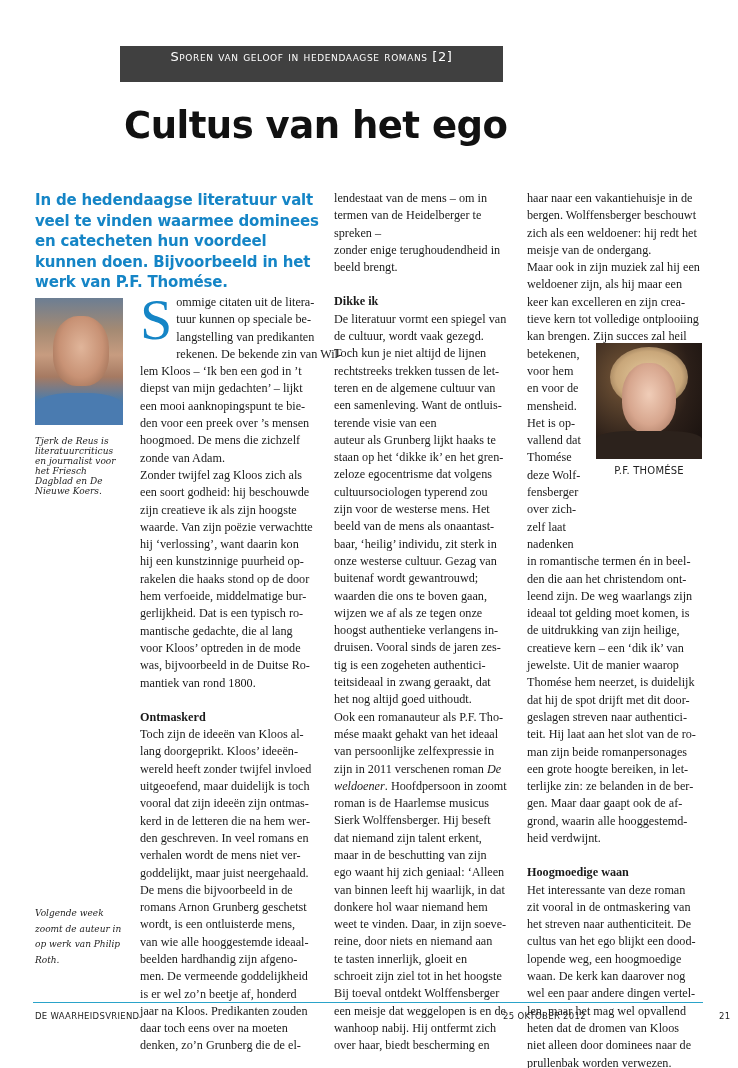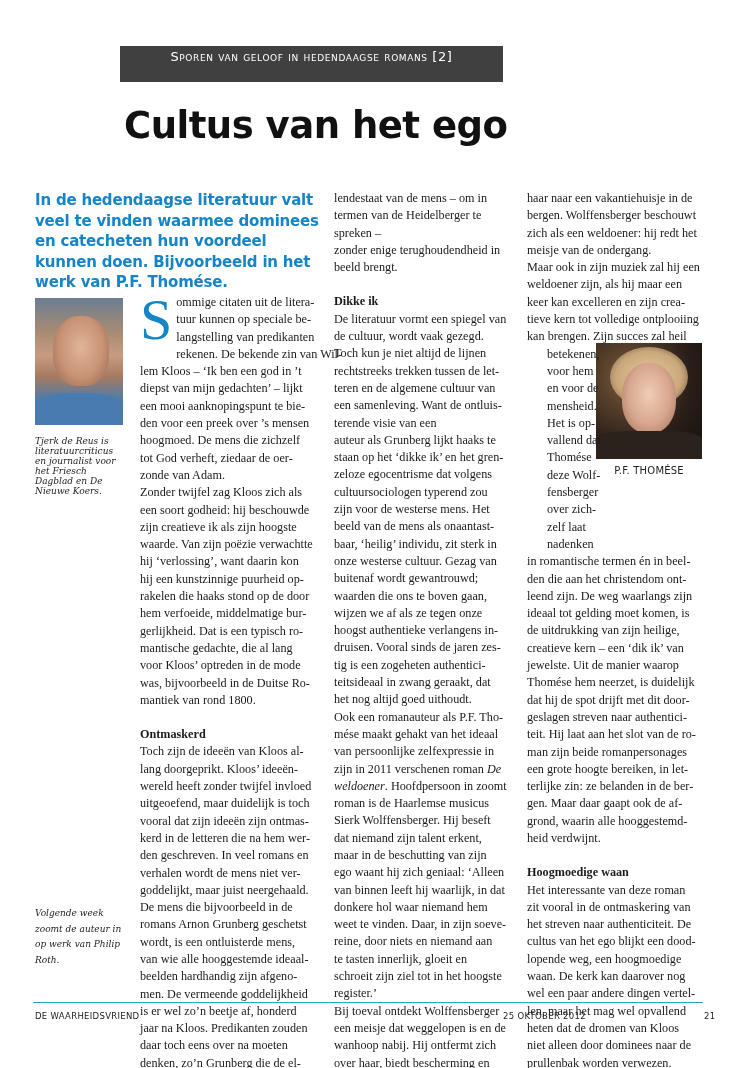--- a/index.html
+++ b/index.html
@@ -57,21 +57,21 @@
     .dropcap {
       float: left; font-family: "Liberation Serif", serif; font-size: 58px; line-height: 48px;
       color: #1585c6; margin: 2px 4px 0 0; height: 50px;
     }
     .footer-rule { position: absolute; left: 33px; top: 1002px; width: 670px; height: 1px; background: #2aa3c9; }
     .footer {
       position: absolute; top: 1011px; font-family: "DejaVu Sans", sans-serif; font-size: 8.5px; color: #222; letter-spacing: 0.3px;
     }
     .footer-left { left: 35px; }
     .footer-date { left: 503px; }
-    .footer-page { left: 704px; }
+    .footer-page { left: 719px; }
     em { font-style: italic; }
   </style>
 </head>
 <body>
 
 <div class="banner">Sporen van geloof in hedendaagse romans [2]</div>
 <h1 class="title">Cultus van het ego</h1>
 <div class="lede">In de hedendaagse literatuur valt veel te vinden waarmee dominees en catecheten hun voordeel kunnen doen. Bijvoorbeeld in het werk van P.F. Thomése.</div>
 
 <div class="photo photo-reus">
@@ -93,21 +93,20 @@
   <div id="c1-intro">
       <span class="line">ommige citaten uit de litera-</span>
       <span class="line">tuur kunnen op speciale be-</span>
       <span class="line">langstelling van predikanten</span>
       <span class="line">rekenen. De bekende zin van Wil-</span>
       <span class="line">lem Kloos – ‘Ik ben een god in ’t</span>
       <span class="line">diepst van mijn gedachten’ – lijkt</span>
       <span class="line">een mooi aanknopingspunt te bie-</span>
       <span class="line">den voor een preek over ’s mensen</span>
       <span class="line">hoogmoed. De mens die zichzelf</span>
-      <span class="line">tot God verheft, ziedaar de oer-</span>
       <span class="line">zonde van Adam.</span>
       <span class="line">Zonder twijfel zag Kloos zich als</span>
       <span class="line">een soort godheid: hij beschouwde</span>
       <span class="line">zijn creatieve ik als zijn hoogste</span>
       <span class="line">waarde. Van zijn poëzie verwachtte</span>
       <span class="line">hij ‘verlossing’, want daarin kon</span>
       <span class="line">hij een kunstzinnige puurheid op-</span>
       <span class="line">rakelen die haaks stond op de door</span>
       <span class="line">hem verfoeide, middelmatige bur-</span>
       <span class="line">gerlijkheid. Dat is een typisch ro-</span>
@@ -184,41 +183,40 @@
       <span class="line">Sierk Wolffensberger. Hij beseft</span>
       <span class="line">dat niemand zijn talent erkent,</span>
       <span class="line">maar in de beschutting van zijn</span>
       <span class="line">ego waant hij zich geniaal: ‘Alleen</span>
       <span class="line">van binnen leeft hij waarlijk, in dat</span>
       <span class="line">donkere hol waar niemand hem</span>
       <span class="line">weet te vinden. Daar, in zijn soeve-</span>
       <span class="line">reine, door niets en niemand aan</span>
       <span class="line">te tasten innerlijk, gloeit en</span>
       <span class="line">schroeit zijn ziel tot in het hoogste</span>
-      <span class="line">register.’</span>
       <span class="line">Bij toeval ontdekt Wolffensberger</span>
       <span class="line">een meisje dat weggelopen is en de</span>
       <span class="line">wanhoop nabij. Hij ontfermt zich</span>
       <span class="line">over haar, biedt  bescherming en</span>
     </div>
 </div>
 
 <div class="col col3">
   <div id="c3-top">
       <span class="line">haar naar een vakantiehuisje in de</span>
       <span class="line">bergen. Wolffensberger beschouwt</span>
       <span class="line">zich als een weldoener: hij redt het</span>
       <span class="line">meisje van de ondergang.</span>
       <span class="line">Maar ook in zijn muziek zal hij een</span>
       <span class="line">weldoener zijn, als hij maar een</span>
       <span class="line">keer kan excelleren en zijn crea-</span>
       <span class="line">tieve kern tot volledige ontplooiing</span>
       <span class="line">kan brengen. Zijn succes zal heil</span>
     </div>
-  <div id="c3-narrow" style="width: 70px; margin-left: 20px;">
+  <div id="c3-narrow" style="width: 70px;">
       <span class="line">betekenen,</span>
       <span class="line">voor hem</span>
       <span class="line">en voor de</span>
       <span class="line">mensheid.</span>
       <span class="line">Het is op-</span>
       <span class="line">vallend dat</span>
       <span class="line">Thomése</span>
       <span class="line">deze Wolf-</span>
       <span class="line">fensberger</span>
       <span class="line">over zich-</span>

